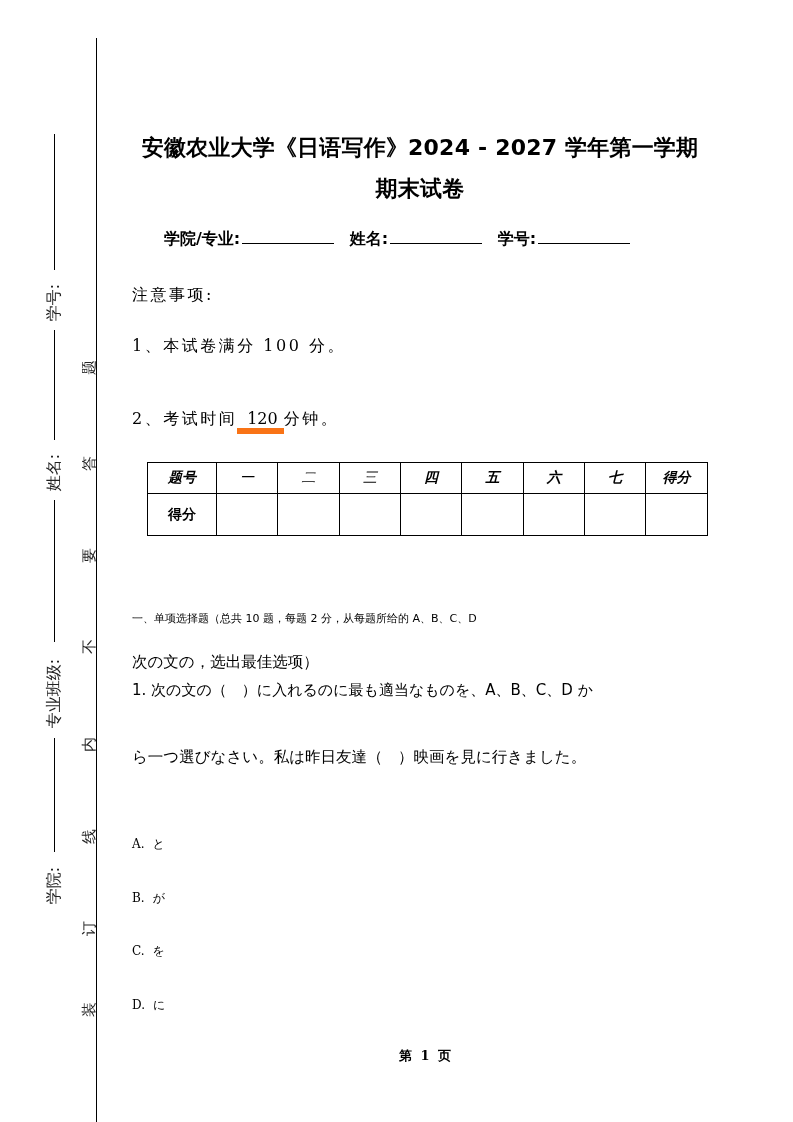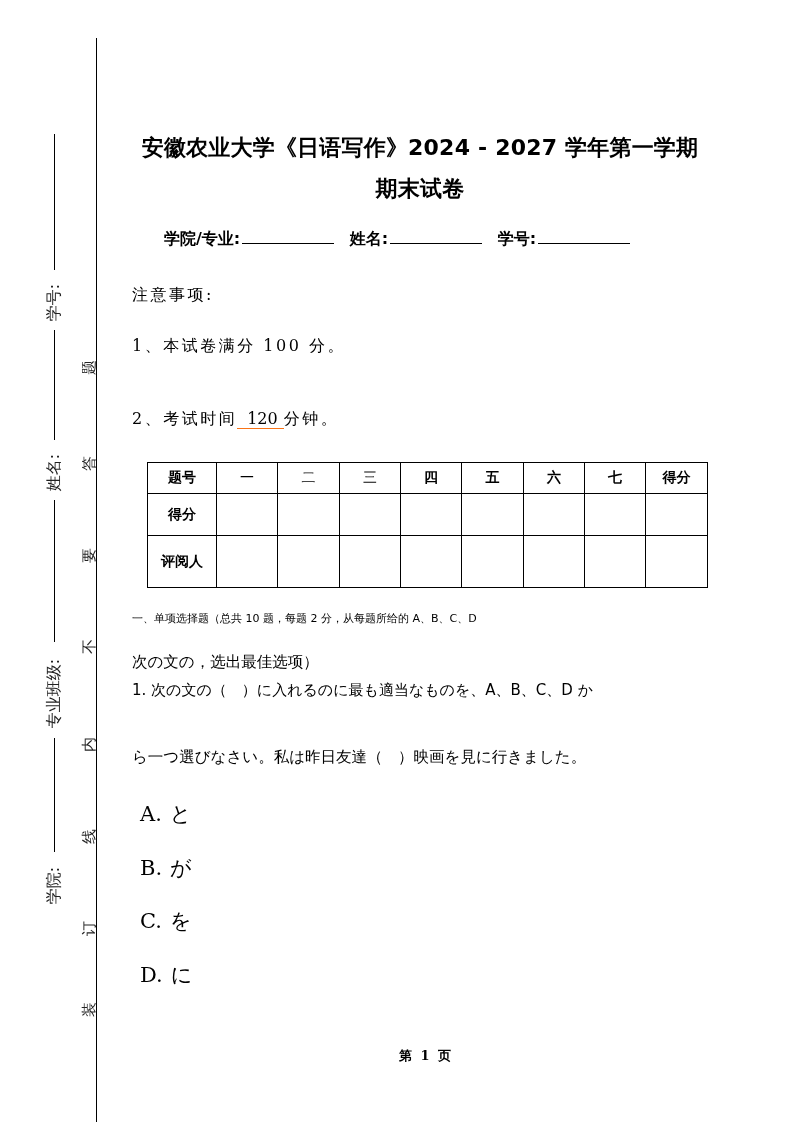--- a/index.html
+++ b/index.html
@@ -4,28 +4,28 @@
 <style>
   html, body { margin: 0; padding: 0; background: #ffffff; }
   body { width: 793px; height: 1122px; position: relative; overflow: hidden; color: #000; font-family: "DejaVu Serif", "Liberation Serif", serif; }
   .vline { position: absolute; width: 1.3px; background: #000; }
   .rot { position: absolute; transform: rotate(-90deg); transform-origin: center center; white-space: nowrap; font-family: "DejaVu Sans", "Liberation Sans", sans-serif; font-size: 16px; color: #222; }
   .bindchar { position: absolute; left: 80px; width: 18px; text-align: center; font-family: "DejaVu Sans", "Liberation Sans", sans-serif; font-size: 15px; color: #222; transform: rotate(-90deg); }
   .title { position: absolute; left: 120px; width: 600px; text-align: center; font-family: "DejaVu Sans", "Liberation Sans", sans-serif; font-weight: bold; font-size: 22px; letter-spacing: 0.2px; }
   .info-row { position: absolute; top: 229px; left: 164px; font-family: "DejaVu Sans", "Liberation Sans", sans-serif; font-weight: bold; font-size: 16px; white-space: nowrap; }
   .info-row .blank { display: inline-block; width: 92px; border-bottom: 1.3px solid #000; height: 14px; vertical-align: baseline; margin: 0 10px 0 2px; }
   .para { position: absolute; left: 132px; font-size: 16px; white-space: nowrap; letter-spacing: 2.5px; font-family: "DejaVu Serif", "Liberation Serif", serif; }
-  .u { display: inline-block; border-bottom: 1px solid #f97316; padding: 0 6px 0 10px; letter-spacing: 0; text-align: right; }
+  .u { display: inline-block; border-bottom: 6px solid #f97316; padding: 0 6px 0 10px; letter-spacing: 0; text-align: right; }
   table.score { position: absolute; left: 147px; top: 462px; width: 561px; border-collapse: collapse; font-family: "DejaVu Sans", "Liberation Sans", sans-serif; font-size: 14px; font-weight: bold; }
   table.score td { border: 1.3px solid #000; text-align: center; padding: 0; }
-  table.score tr.r1 td { height: 30px; }
+  table.score tr.r1 td { height: 30px; font-style: italic; }
   table.score tr.r2 td { height: 41px; }
   table.score tr.r3 td { height: 51px; }
   .q { position: absolute; left: 132px; width: 575px; font-family: "DejaVu Sans", "Liberation Sans", sans-serif; font-size: 16px; white-space: nowrap; }
-  .opt { position: absolute; left: 140px; font-size: 21px; font-family: "DejaVu Serif", "Liberation Serif", serif; white-space: nowrap; }
+  .opt { position: absolute; left: 132px; font-size: 12px; font-family: "DejaVu Serif", "Liberation Serif", serif; white-space: nowrap; margin-top: 36px; }
   .opt .kana { font-family: "DejaVu Sans", "Liberation Sans", sans-serif; margin-left: 8px; }
   .footer { position: absolute; top: 1047px; left: 0; width: 850px; text-align: center; font-family: "DejaVu Serif", "Liberation Serif", serif; font-weight: bold; font-size: 13px; word-spacing: 4px; }
 </style>
 </head>
 <body>
 
 <div class="vline" style="left:96px; top:38px; height:1084px;"></div>
 
 <div class="vline" style="left:54px; top:134px; height:136px;"></div>
 <div class="rot" style="left:22px; top:292px; width:64px; text-align:center;">学号:</div>
@@ -91,31 +91,20 @@
     <td>得分</td>
     <td></td>
     <td></td>
     <td></td>
     <td></td>
     <td></td>
     <td></td>
     <td></td>
     <td></td>
   </tr>
-  <tr class="r3">
-    <td>评阅人</td>
-    <td></td>
-    <td></td>
-    <td></td>
-    <td></td>
-    <td></td>
-    <td></td>
-    <td></td>
-    <td></td>
-  </tr>
 </tbody>
   </table>
 
 <div class="q" style="top:611px; font-size:11px;">一、单项选择题（总共 10 题，每题 2 分，从每题所给的 A、B、C、D</div>
 <div class="q" style="top:652px; font-size:15.5px;">次の文の，选出最佳选项）</div>
 
 <div class="q" style="top:681px; font-size:15px;">1. 次の文の（　）に入れるのに最も適当なものを、A、B、C、D か</div>
 <div class="q" style="top:747px; font-size:15.5px;">ら一つ選びなさい。私は昨日友達（　）映画を見に行きました。</div>
 
 <div class="opt" style="top:800px;">

